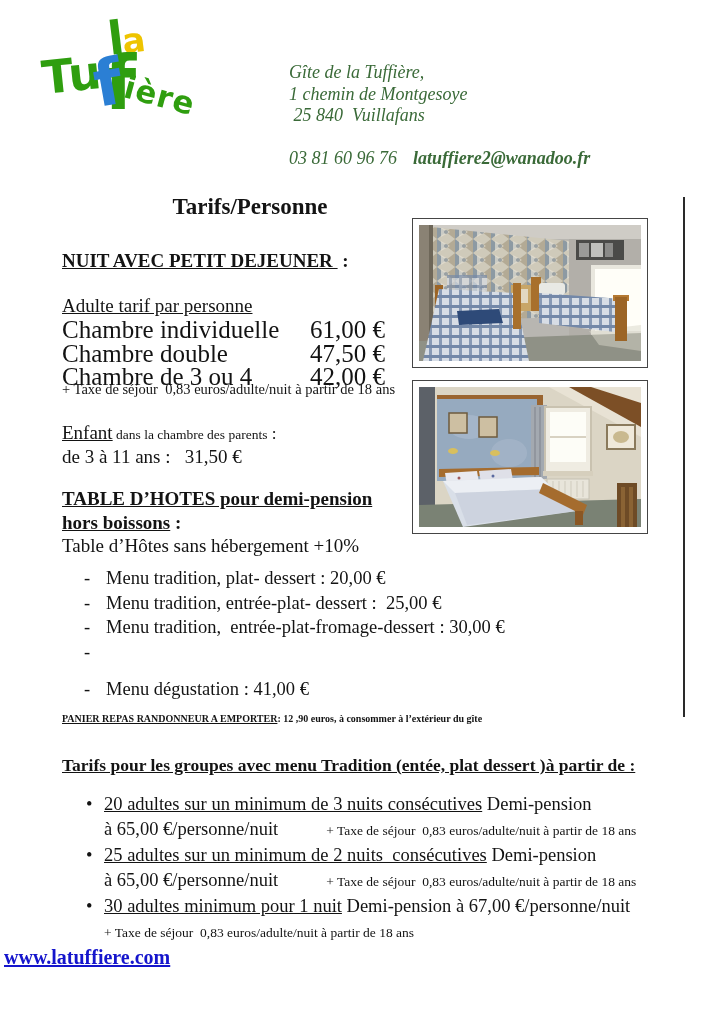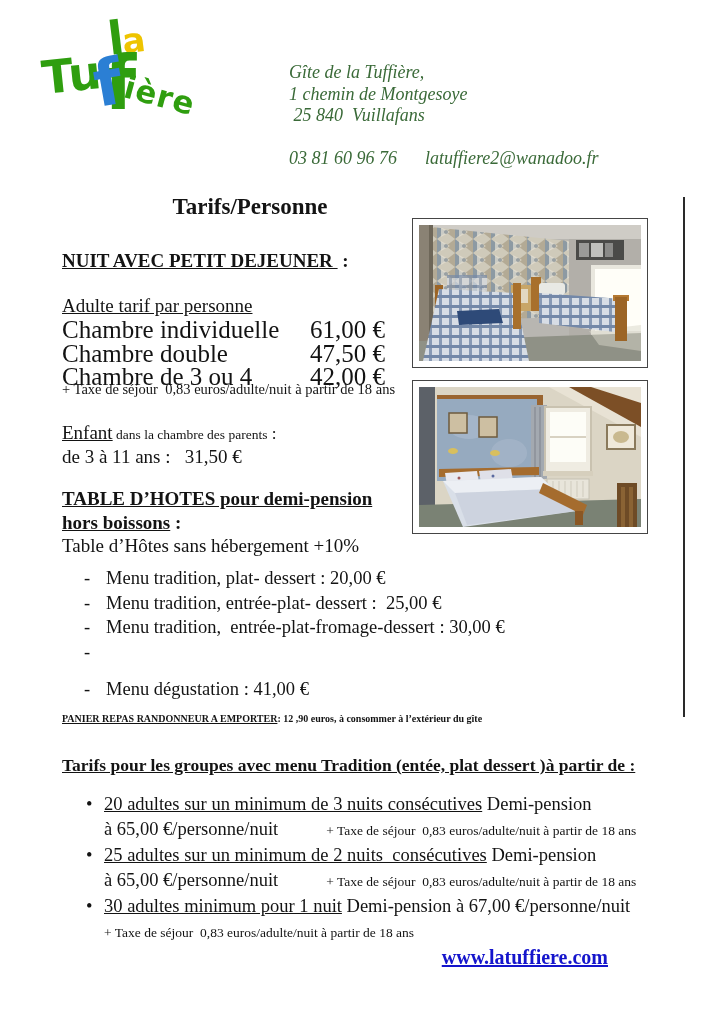--- a/index.html
+++ b/index.html
@@ -18,21 +18,21 @@
   .lg-f1{color:#2b7fd4;font-size:64px;display:inline-block;margin-left:-7px;
          transform:rotate(-10deg);vertical-align:-14px;}
   .lg-f2{color:#2f9e0f;font-size:74px;display:inline-block;margin-left:-18px;vertical-align:-18px;}
   .lg-iere{color:#2f9e0f;font-size:31px;display:inline-block;margin-left:-8px;
            transform:rotate(15deg) translateY(16px);letter-spacing:1px;}
 
   
   .addr{position:absolute;left:289px;top:62px;font-style:italic;color:#3a6a38;
         font-size:18px;line-height:21.5px;}
   .contact{position:absolute;left:289px;top:148px;font-style:italic;color:#3a6a38;font-size:18px;}
-  .contact .email{margin-left:28px;}
+  .contact .email{margin-left:16px;font-weight:bold;}
 
   
   .doc-title{position:absolute;left:100px;top:194px;width:300px;text-align:center;
              font-size:23px;font-weight:bold;}
 
   
   .u{text-decoration:underline;}
   .s-nuit{position:absolute;left:62px;top:250px;font-size:19px;font-weight:bold;}
   .s-adult{position:absolute;left:62px;top:295px;font-size:19px;text-decoration:underline;}
   .price-rows{position:absolute;left:62px;top:318px;font-size:25px;line-height:23.5px;width:340px;}
@@ -54,21 +54,21 @@
   .s-panier{position:absolute;left:62px;top:713px;font-size:10px;font-weight:bold;width:650px;}
   .s-groups-h{position:absolute;left:62px;top:755px;font-size:17.5px;font-weight:bold;
               text-decoration:underline;}
   .bullets{position:absolute;left:86px;top:792px;font-size:18.5px;line-height:24.5px;width:620px;}
   .b-line1{display:flex;}
   .b-line1 .dot{width:18px;}
   .b-line2{padding-left:18px;}
   .b-line2 .tax{font-size:13.5px;margin-left:48px;}
   .b-line2.tax-only .tax{margin-left:0;}
 
-  .website{position:absolute;left:12px;top:946px;width:596px;text-align:right;}
+  .website{position:absolute;left:4px;top:946px;width:596px;text-align:left;}
   .website a{color:#1515cc;font-weight:bold;font-size:20px;text-decoration:underline;}
 
   
   .vline{position:absolute;left:683px;top:197px;width:2px;height:520px;background:#2a2a2a;}
   .photo-frame{position:absolute;background:#ffffff;border:1.5px solid #454545;padding:6px;}
   .pf1{left:412px;top:218px;}
   .pf2{left:412px;top:380px;}
   .photo-frame svg{display:block;}
 </style>
 </head>

